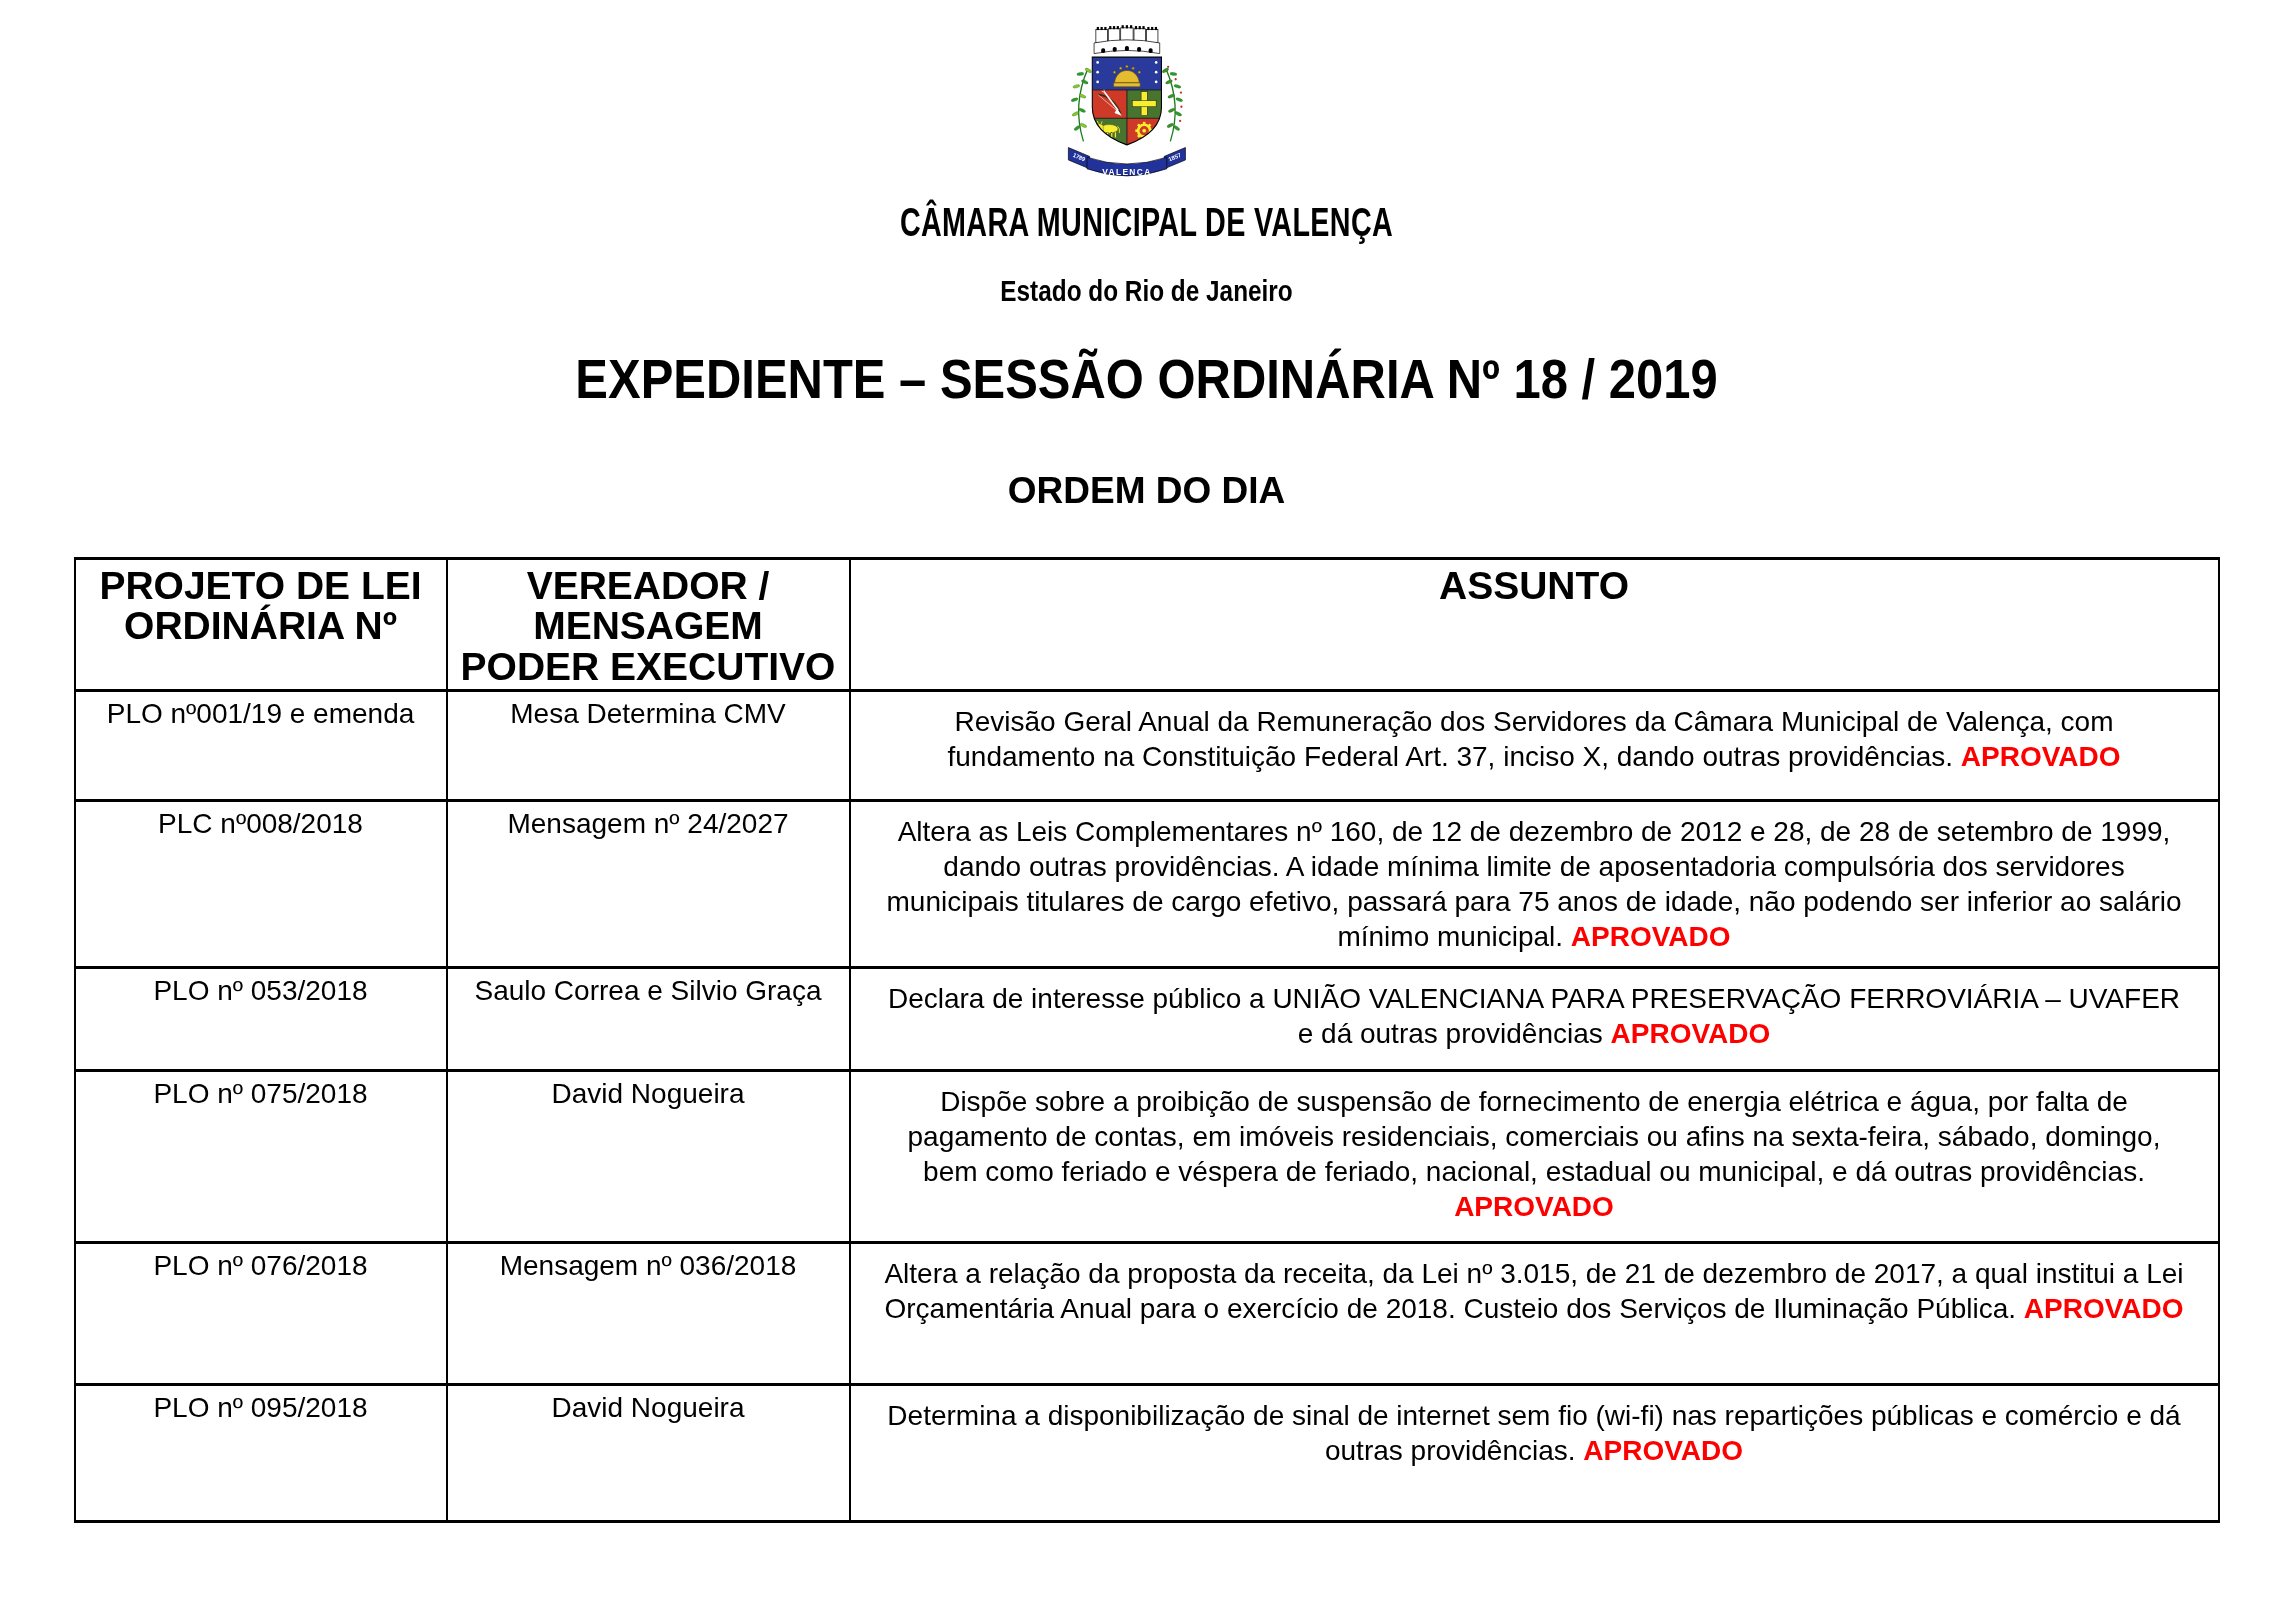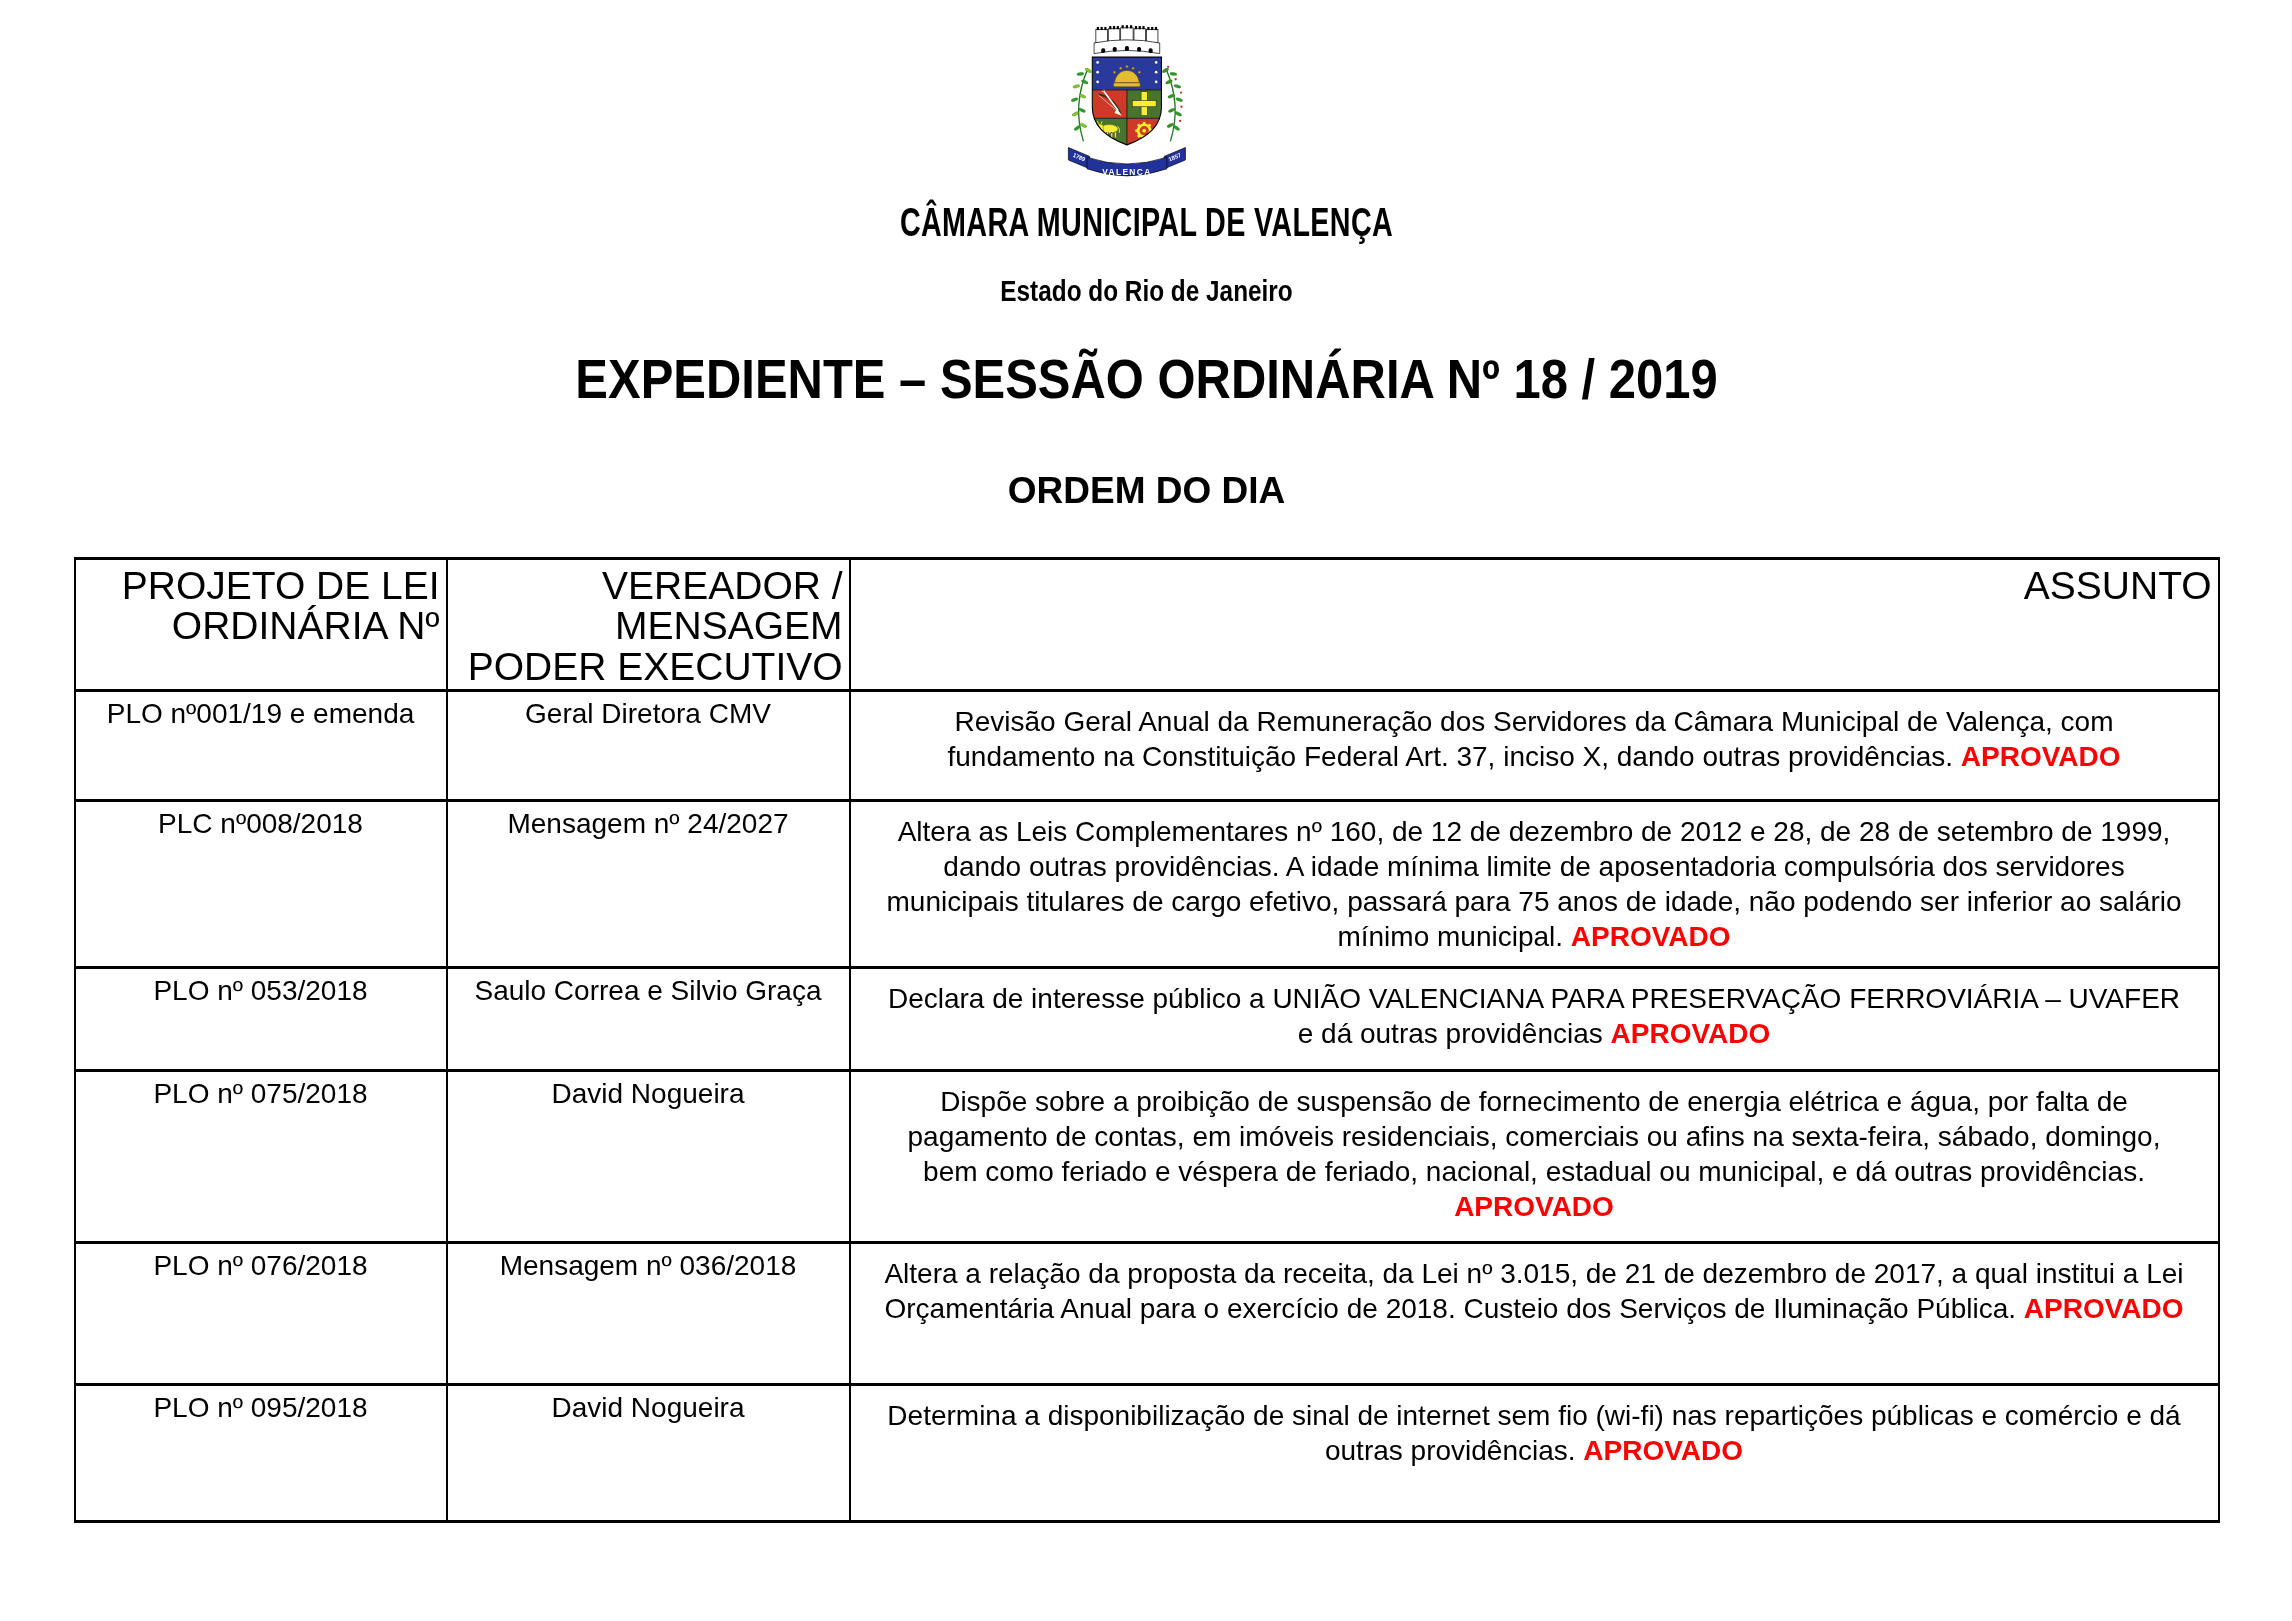--- a/index.html
+++ b/index.html
@@ -7,21 +7,21 @@
   .page{width:2293px;min-height:1621px;background:#fff;}
   .header{ text-align:center; }
   .crest{ display:block;margin:15.7px auto 0;transform:translateX(-19.6px); }
   .org{ margin:13.7px 0 0; font-size:41px; font-weight:bold; transform:scaleX(.70); letter-spacing:0.5px;}
   .state{ margin:29px 0 0; font-size:29px; font-weight:bold; transform:scaleX(.84);}
   .session{ margin:39px 0 0; font-size:55px; font-weight:bold; transform:scaleX(.89); white-space:nowrap;}
   .section{ margin:59px 0 0; font-size:37px; font-weight:bold;}
   table.agenda{ width:2145px; margin:45px auto 0; border-collapse:collapse; table-layout:fixed; }
   .agenda th,.agenda td{ border:2.9px solid #000; border-top-width:3.9px; border-bottom-width:3.9px;
     vertical-align:top; text-align:center; }
-  .agenda th{ font-size:39px; font-weight:normal; line-height:1.03; white-space:pre-line; padding:5.9px 5.9px 2px;text-align:right; }
+  .agenda th{ font-size:39px; font-weight:bold; line-height:1.03; white-space:pre-line; padding:5.9px 5.9px 2px; }
   .agenda td{ font-size:28px; line-height:1.25; padding:3.9px 11.8px; }
   .agenda td.assunto{ padding:12px 31px; }
   .agenda col.c1{width:372px;} .agenda col.c2{width:403px;} .agenda col.c3{width:1369px;}
   thead tr{height:116px;}
   tbody tr:nth-child(1){height:110px;} tbody tr:nth-child(2){height:167px;}
   tbody tr:nth-child(3){height:103px;} tbody tr:nth-child(4){height:172px;}
   tbody tr:nth-child(5){height:142px;} tbody tr:nth-child(6){height:137px;}
   tbody tr:nth-child(7){height:114px;}
   .status{ font-weight:bold; color:#ff0000; }
 </style>
@@ -210,21 +210,21 @@
 ORDINÁRIA Nº</th>
         <th>VEREADOR /
 MENSAGEM
 PODER EXECUTIVO</th>
         <th>ASSUNTO</th>
       </tr>
     </thead>
     <tbody>
       <tr>
         <td>PLO nº001/19 e emenda</td>
-        <td>Geral Diretora CMV</td>
+        <td>Mesa Determina CMV</td>
         <td class="assunto"><span>Revisão Geral Anual da Remuneração dos Servidores da Câmara Municipal de Valença, com fundamento na Constituição Federal Art. 37, inciso X, dando outras providências.</span> <span class="status" style="color: rgb(255, 0, 0);">APROVADO</span></td>
       </tr>
       <tr>
         <td>PLC nº008/2018</td>
         <td>Mensagem nº 24/2027</td>
         <td class="assunto"><span>Altera as Leis Complementares nº 160, de 12 de dezembro de 2012 e 28, de 28 de setembro de 1999, dando outras providências. A idade mínima limite de aposentadoria compulsória dos servidores municipais titulares de cargo efetivo, passará para 75 anos de idade, não podendo ser inferior ao salário mínimo municipal.</span> <span class="status" style="color: rgb(255, 0, 0);">APROVADO</span></td>
       </tr>
       <tr>
         <td>PLO nº 053/2018</td>
         <td>Saulo Correa e Silvio Graça</td>

